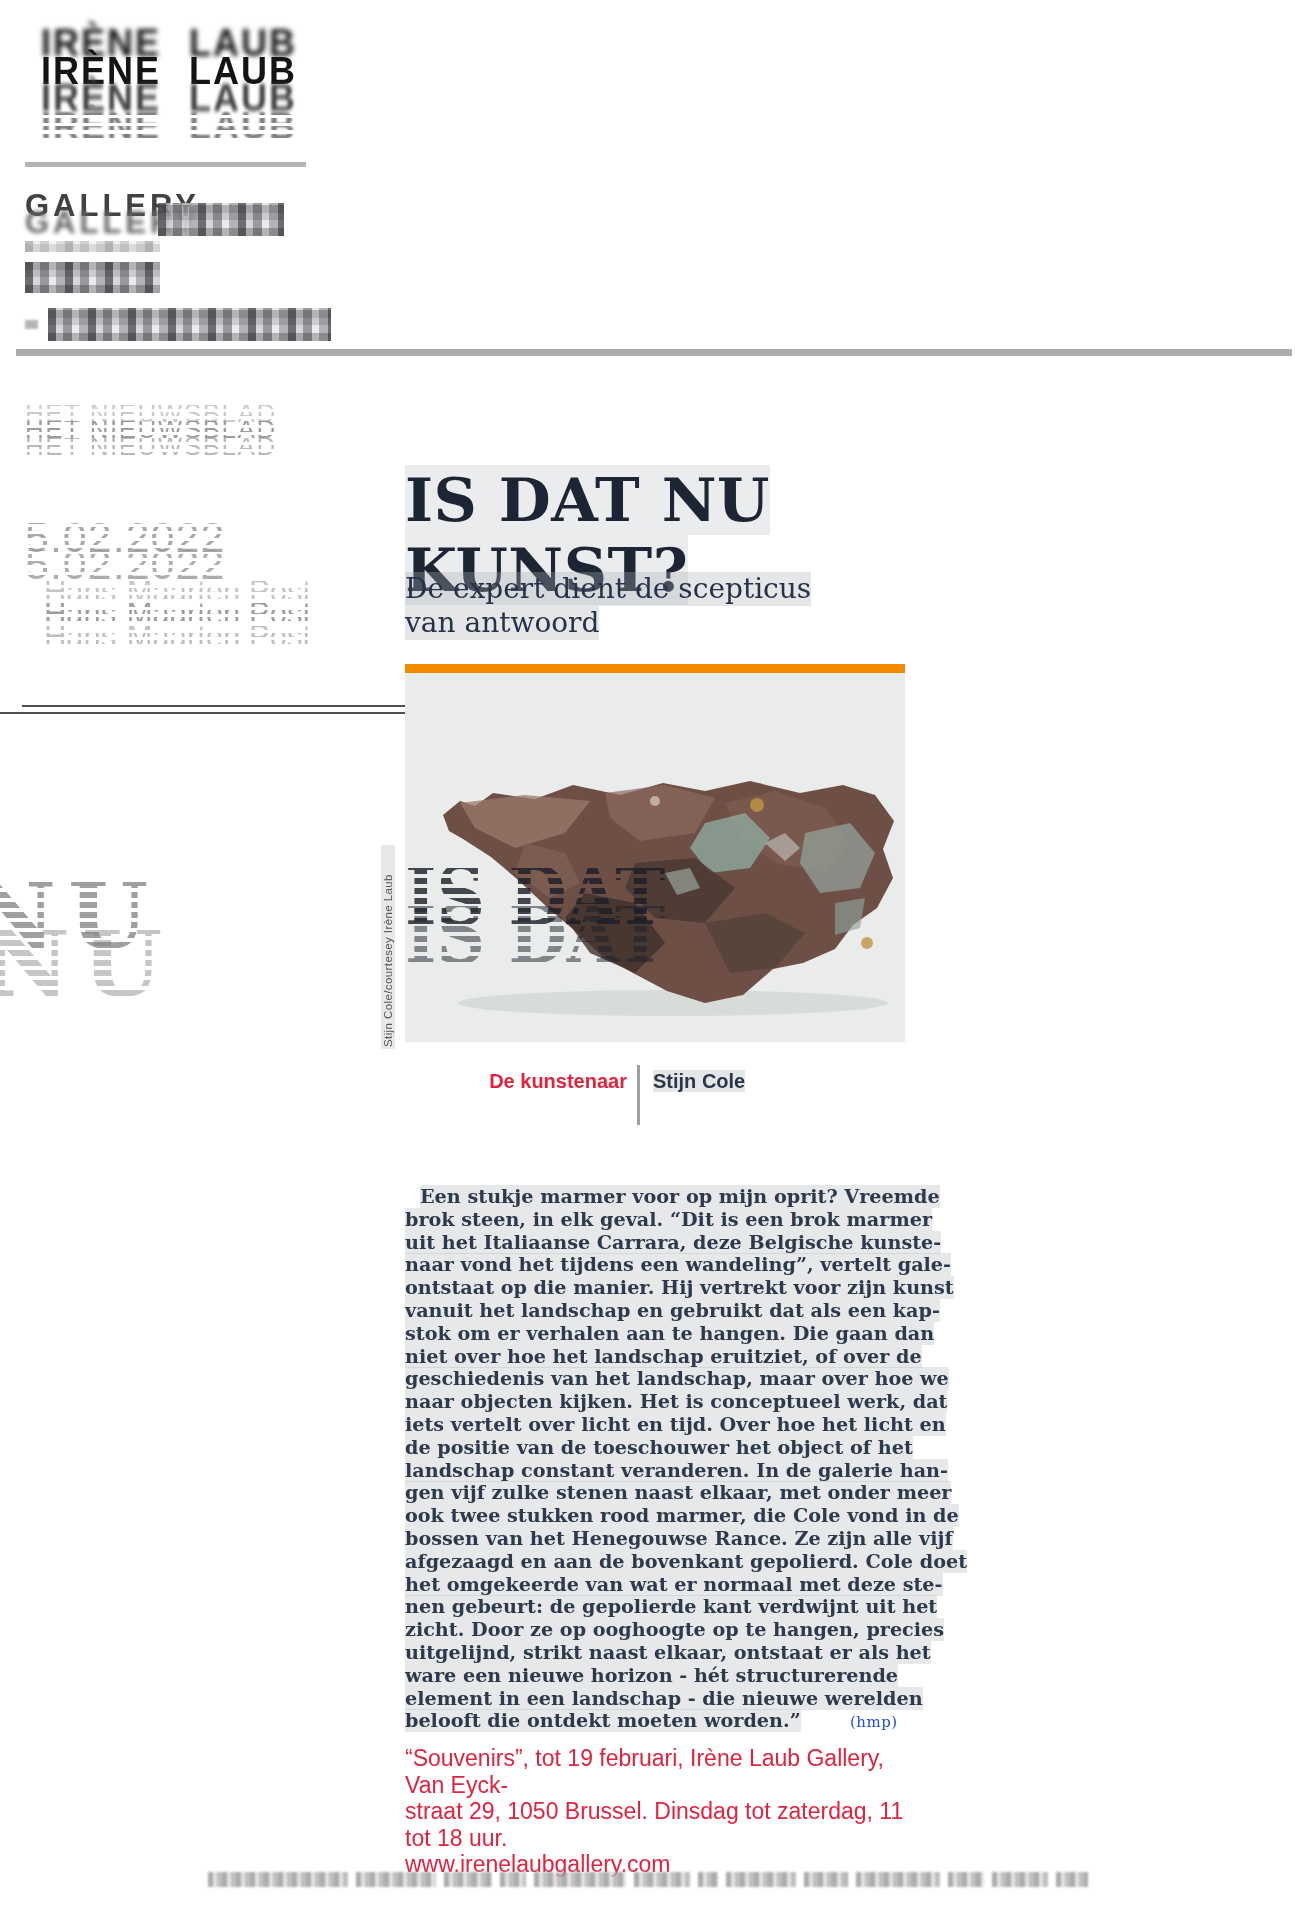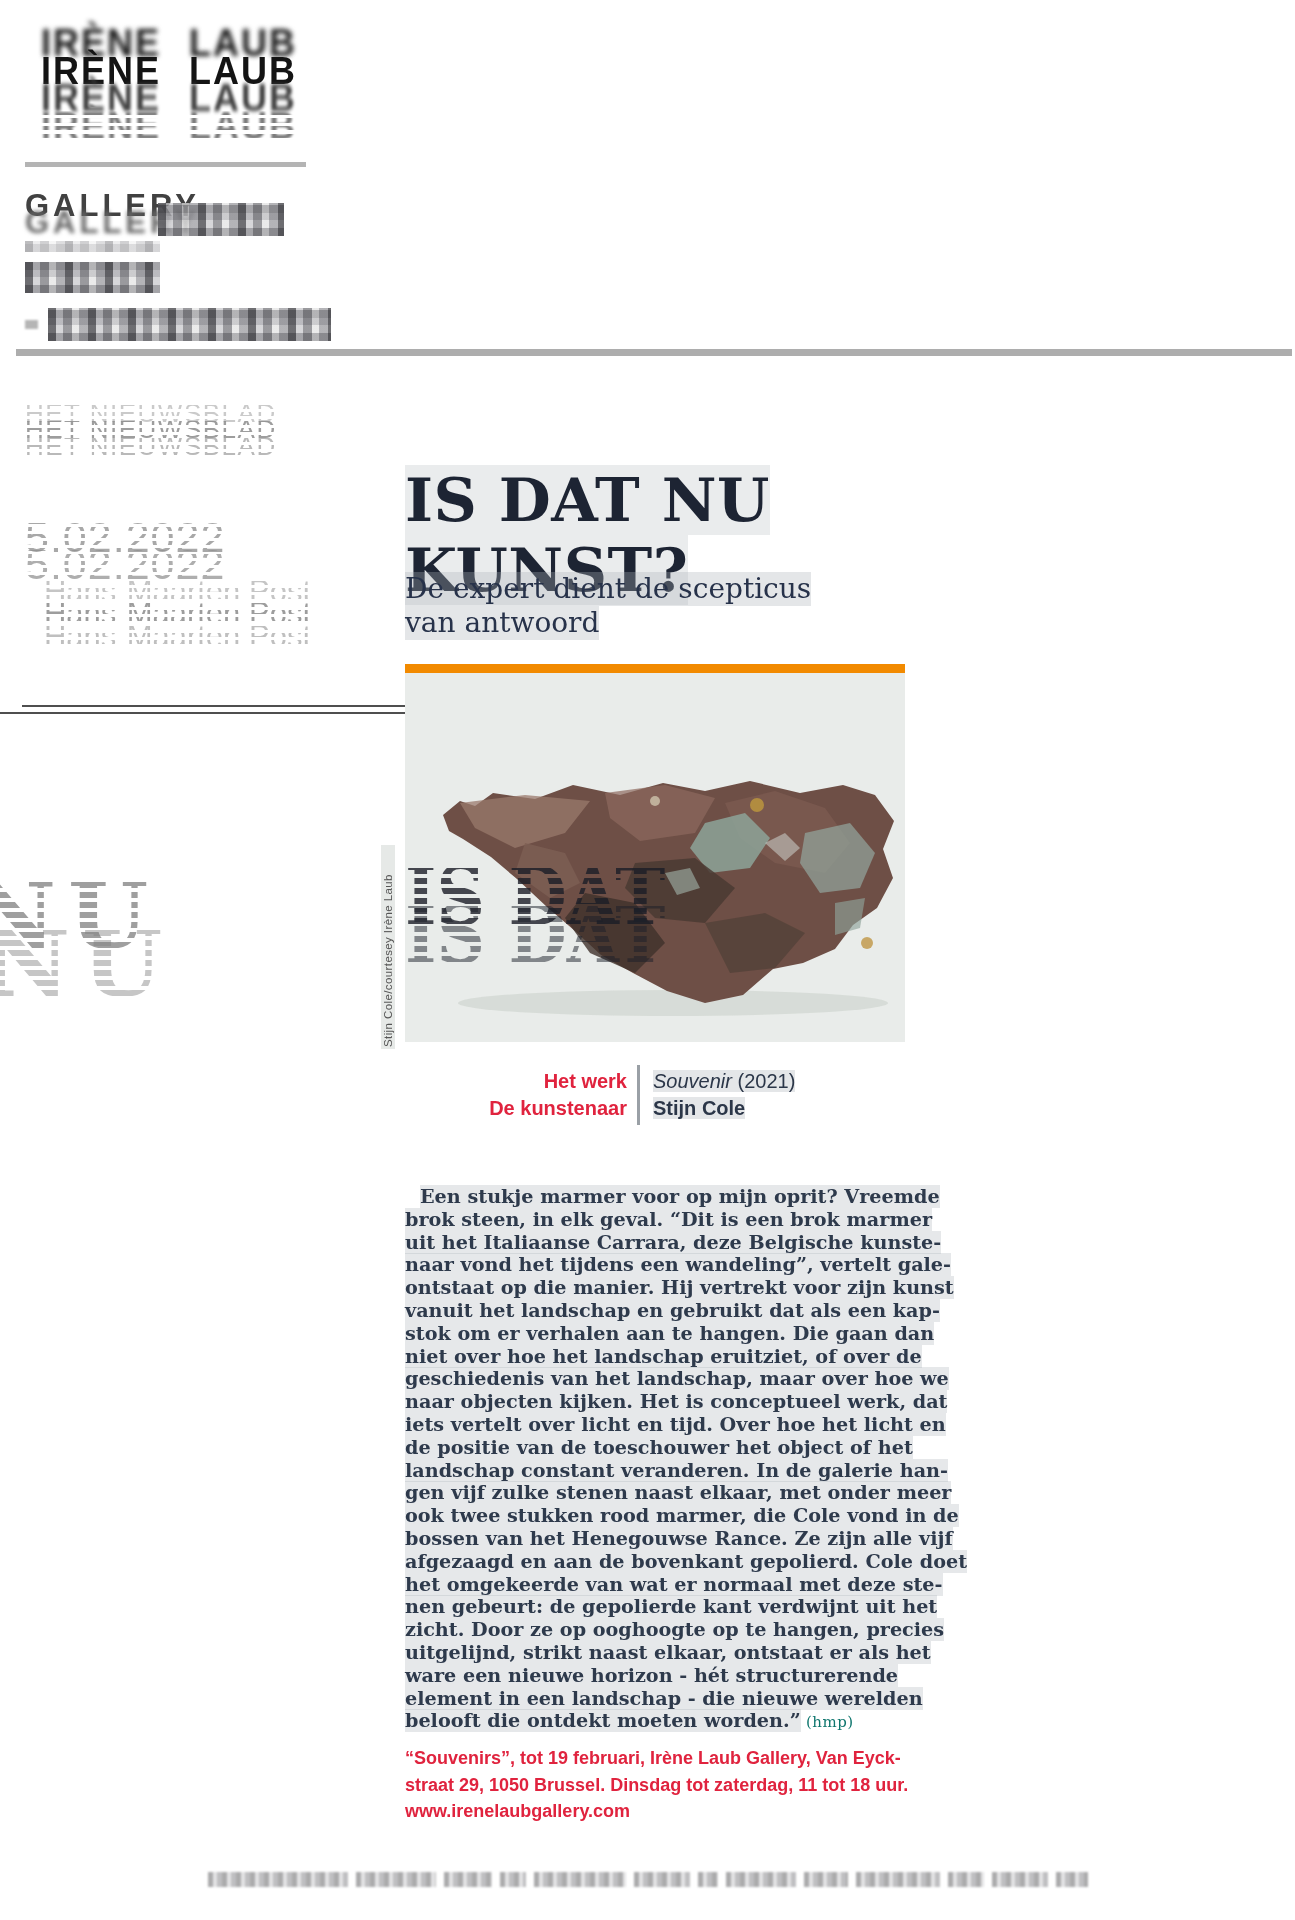--- a/index.html
+++ b/index.html
@@ -73,24 +73,24 @@
   .cap-divider{position:absolute;left:232px;top:-3px;height:60px;width:3px;background:#9aa0a6;}
   .italic{font-style:italic;}
   .bold{font-weight:700;}
 
   
   .body-text{left:405px;top:1150px;width:512px;font-family:"DejaVu Serif","Liberation Serif",serif;
              font-size:19.2px;line-height:22.8px;color:#2e3a4c;font-weight:600;}
   .bl-row{white-space:nowrap;}
   .bl-row.indent{padding-left:15px;margin-top:36px;}
   .bl{background:rgba(172,178,185,.30);}
-  .hmp{font-size:15px;font-weight:400;color:#0f766e;letter-spacing:.5px;}
-
-  
-  .info{left:405px;top:1745px;width:512px;color:#e0233e;font-weight:700;font-size:18px;line-height:26.5px;}
+  .hmp{font-size:15px;font-weight:400;color:#1d4ed8;letter-spacing:.5px;padding-left:44px;}
+
+  
+  .info{left:405px;top:1745px;width:512px;color:#e0233e;font-weight:400;font-size:23px;line-height:26.5px;}
 
   
   .g-pixblock{left:158px;top:203px;width:126px;height:33px;}
   .g-faint{left:25px;top:241px;width:135px;height:11px;opacity:.45;}
   .date-pixblock{left:25px;top:262px;width:135px;height:31px;}
   .byline-dash{left:25px;top:320px;width:13px;height:9px;background:#b5b5b5;filter:blur(.8px);}
   .byline-pixblock{left:48px;top:308px;width:283px;height:33px;}
 
   
   .footer{left:0;top:1872px;width:1295px;display:flex;justify-content:center;gap:8px;filter:blur(1.1px);}
@@ -173,24 +173,20 @@
   </div>
   <div class="abs credit">Stijn Cole/courtesey Irène Laub</div>
 
   <span class="ghostbig ghost-isdat-1 stripes-big">IS DAT</span>
   <span class="ghostbig ghost-isdat-2 stripes-big">IS DAT</span>
   <span class="ghostbig ghost-nu-1 stripes-big">NU</span>
   <span class="ghostbig ghost-nu-2 stripes-big">NU</span>
 
   <div class="abs caption">
     <div class="cap-divider"></div>
-    <div class="cap-row">
-      <div class="cap-label">Het werk</div>
-      <div class="cap-value"><span class="hl"><span class="italic">Souvenir</span><span> (2021)</span></span></div>
-    </div>
     <div class="cap-row">
       <div class="cap-label">De kunstenaar</div>
       <div class="cap-value"><span class="hl bold">Stijn Cole</span></div>
     </div>
   </div>
 
   <div class="abs body-text" id="body-lines">
       <div class="bl-row indent"><span class="bl">Een stukje marmer voor op mijn oprit? Vreemde</span></div>
       <div class="bl-row"><span class="bl">brok steen, in elk geval. “Dit is een brok marmer</span></div>
       <div class="bl-row"><span class="bl">uit het Italiaanse Carrara, deze Belgische kunste-</span></div>

